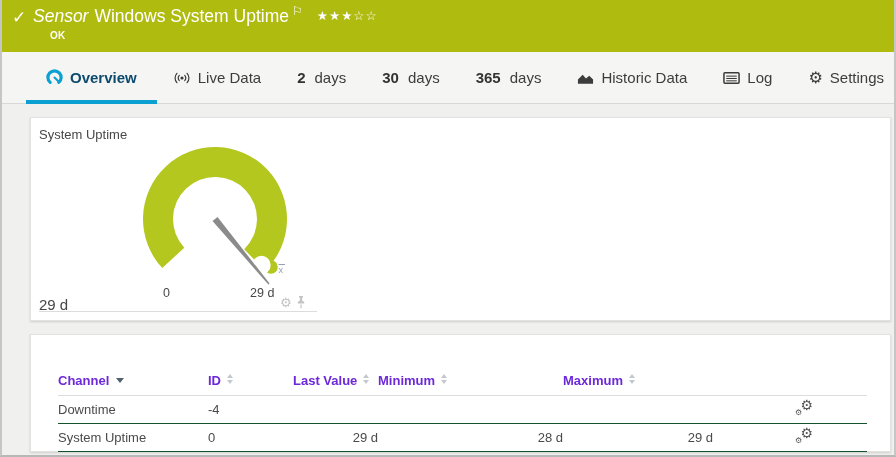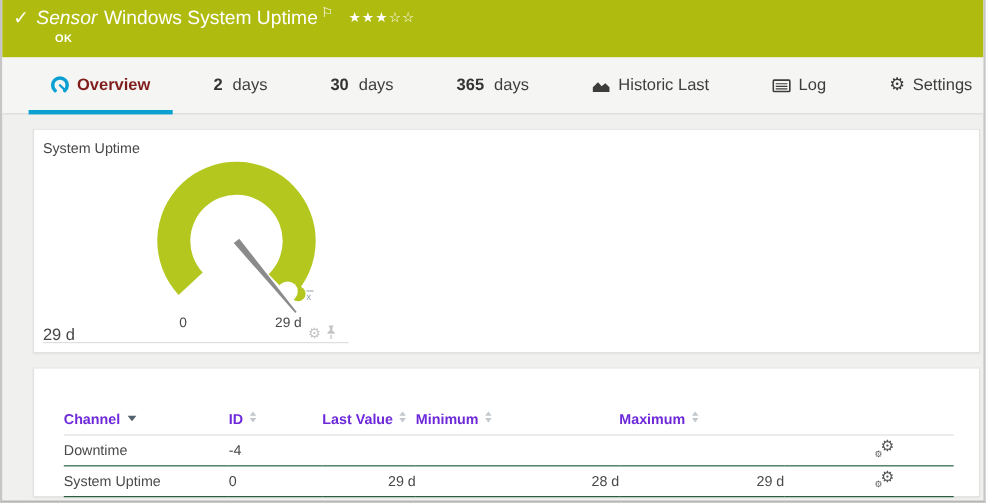--- a/index.html
+++ b/index.html
@@ -21,21 +21,21 @@
 
   
   .tabbar {
     height:52px; background:#f5f5f3; border-bottom:1px solid #d8d8d8;
     display:flex; align-items:stretch; justify-content:space-between;
     padding-left:36px; padding-right:2px;
   }
   .tab { position:relative; display:flex; align-items:center; gap:7px;
          font-size:15px; color:#3d3d3d; padding:0 8px; cursor:pointer; white-space:nowrap; }
   .tab .num { font-weight:bold; color:#333; margin-right:2px; }
-  .tab.active { color:#7f1d1d; font-weight:bold; }
+  .tab.active { color:#0c4a6e; font-weight:bold; }
   .tab.active::after { content:""; position:absolute; left:-12px; right:-12px; bottom:-1px;
                        height:4px; background:#0aa0d2; }
   .tab svg { display:block; }
   .tab .gear-glyph { font-size:16px; color:#3c3c3c; line-height:1; }
 
   
   .panel { position:relative; background:#fff; border:1px solid #e2e2e0;
            margin:13px 3px 0 28px; box-shadow:0 1px 2px rgba(0,0,0,.14); }
   .panel.gaugepanel { height:204px; }
   .panel.tablepanel { height:118px; }
@@ -91,41 +91,48 @@
   <div class="tabbar">
 
     <div class="tab active">
       <svg width="17" height="17" viewBox="0 0 18 18">
         <path d="M4.4 14.2 A7 7 0 1 1 13.6 14.2" fill="none" stroke="#0aa0d2" stroke-width="3.4" stroke-linecap="round"></path>
         <line x1="9" y1="9" x2="13.6" y2="13.4" stroke="#0aa0d2" stroke-width="2.2" stroke-linecap="round"></line>
       </svg>
       <span>Overview</span>
     </div>
 
+    <div class="tab">
+      <svg width="18" height="14" viewBox="0 0 18 14">
+        <circle cx="9" cy="7" r="1.6" fill="#3c3c3c"></circle>
+        <path d="M6.3 4.4 A4 4 0 0 0 6.3 9.6 M3.9 2.3 A7 7 0 0 0 3.9 11.7 M11.7 4.4 A4 4 0 0 1 11.7 9.6 M14.1 2.3 A7 7 0 0 1 14.1 11.7" fill="none" stroke="#3c3c3c" stroke-width="1.2" stroke-linecap="round"></path>
+      </svg>
+      <span>Live Data</span>
+    </div>
 
     <div class="tab">
       <span class="num">2</span>
       <span>days</span>
     </div>
 
     <div class="tab">
       <span class="num">30</span>
       <span>days</span>
     </div>
 
     <div class="tab">
       <span class="num">365</span>
       <span>days</span>
     </div>
 
     <div class="tab">
       <svg width="17" height="14" viewBox="0 0 18 14">
         <path d="M1 13 V8.5 L6 3.5 L9.5 7.5 L13 4.5 L17 8.5 V13 Z" fill="#3c3c3c"></path>
       </svg>
-      <span>Historic Last</span>
+      <span>Historic Data</span>
     </div>
 
     <div class="tab">
       <svg width="17" height="14" viewBox="0 0 18 14">
         <rect x="1" y="1.5" width="16" height="11" rx="1" fill="none" stroke="#3c3c3c" stroke-width="1.6"></rect>
         <line x1="3.4" y1="5" x2="14.6" y2="5" stroke="#3c3c3c" stroke-width="1.1"></line>
         <line x1="3.4" y1="7.5" x2="14.6" y2="7.5" stroke="#3c3c3c" stroke-width="1.1"></line>
         <line x1="3.4" y1="10" x2="14.6" y2="10" stroke="#3c3c3c" stroke-width="1.1"></line>
       </svg>
       <span>Log</span>

